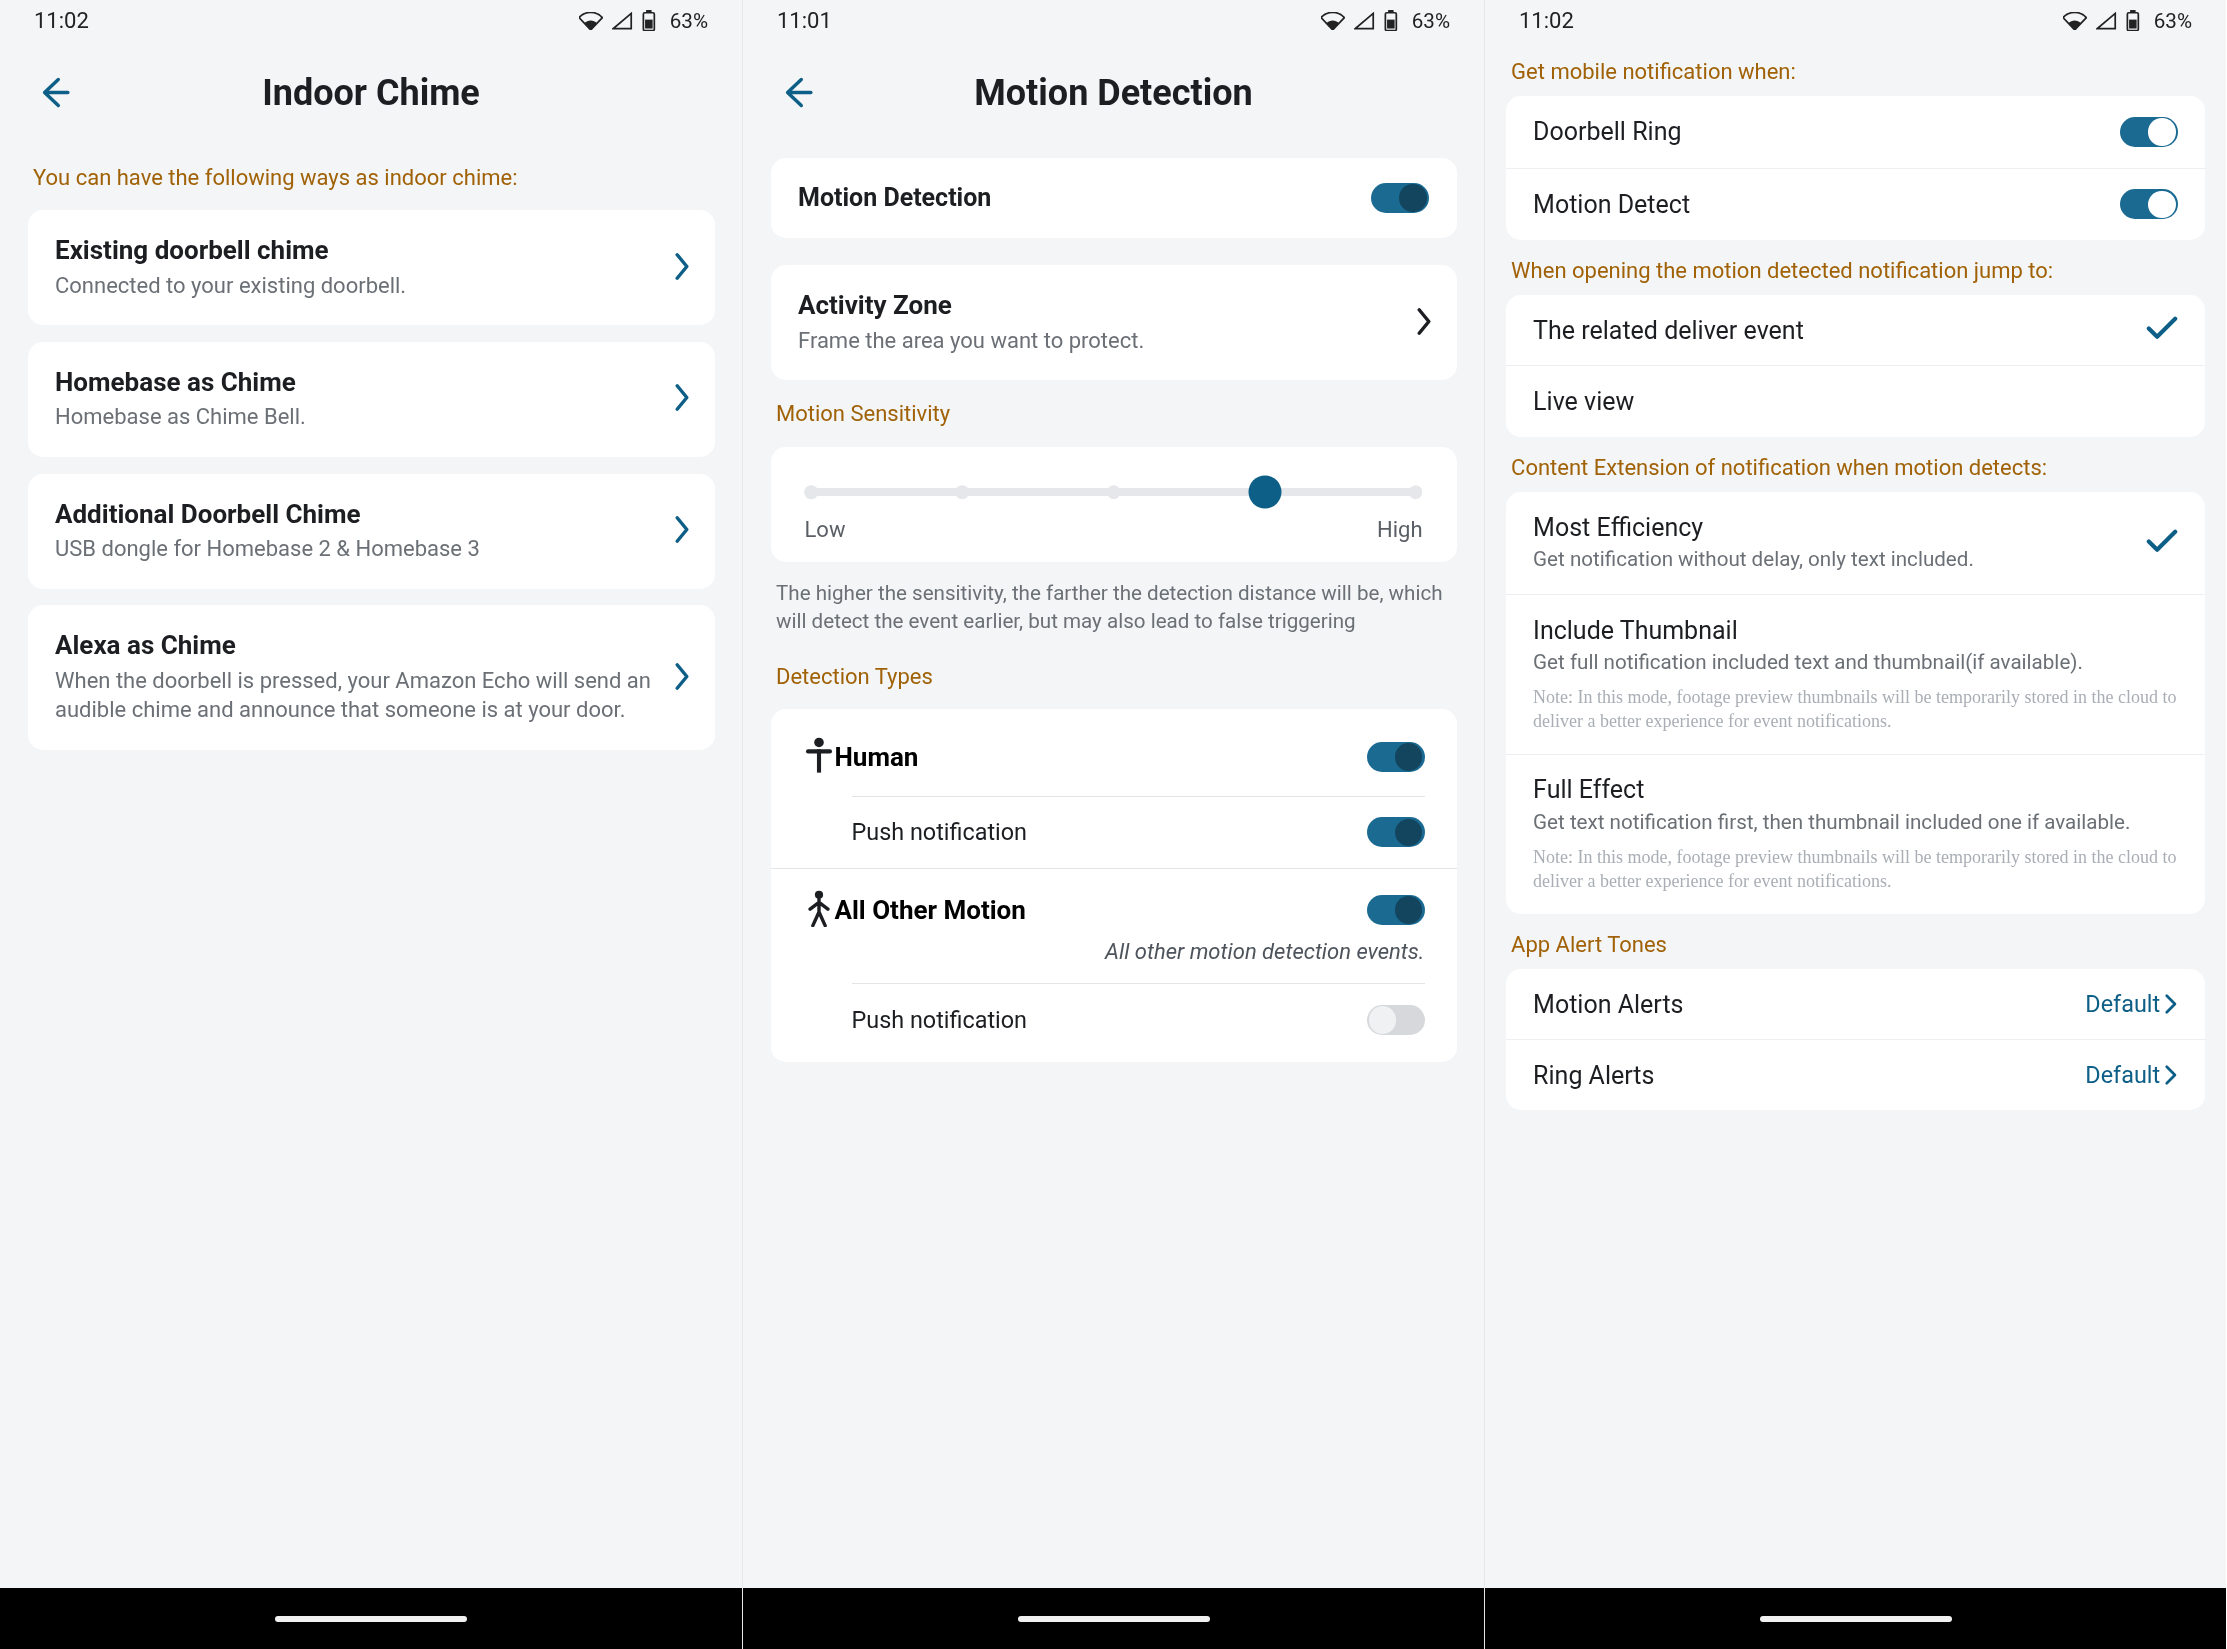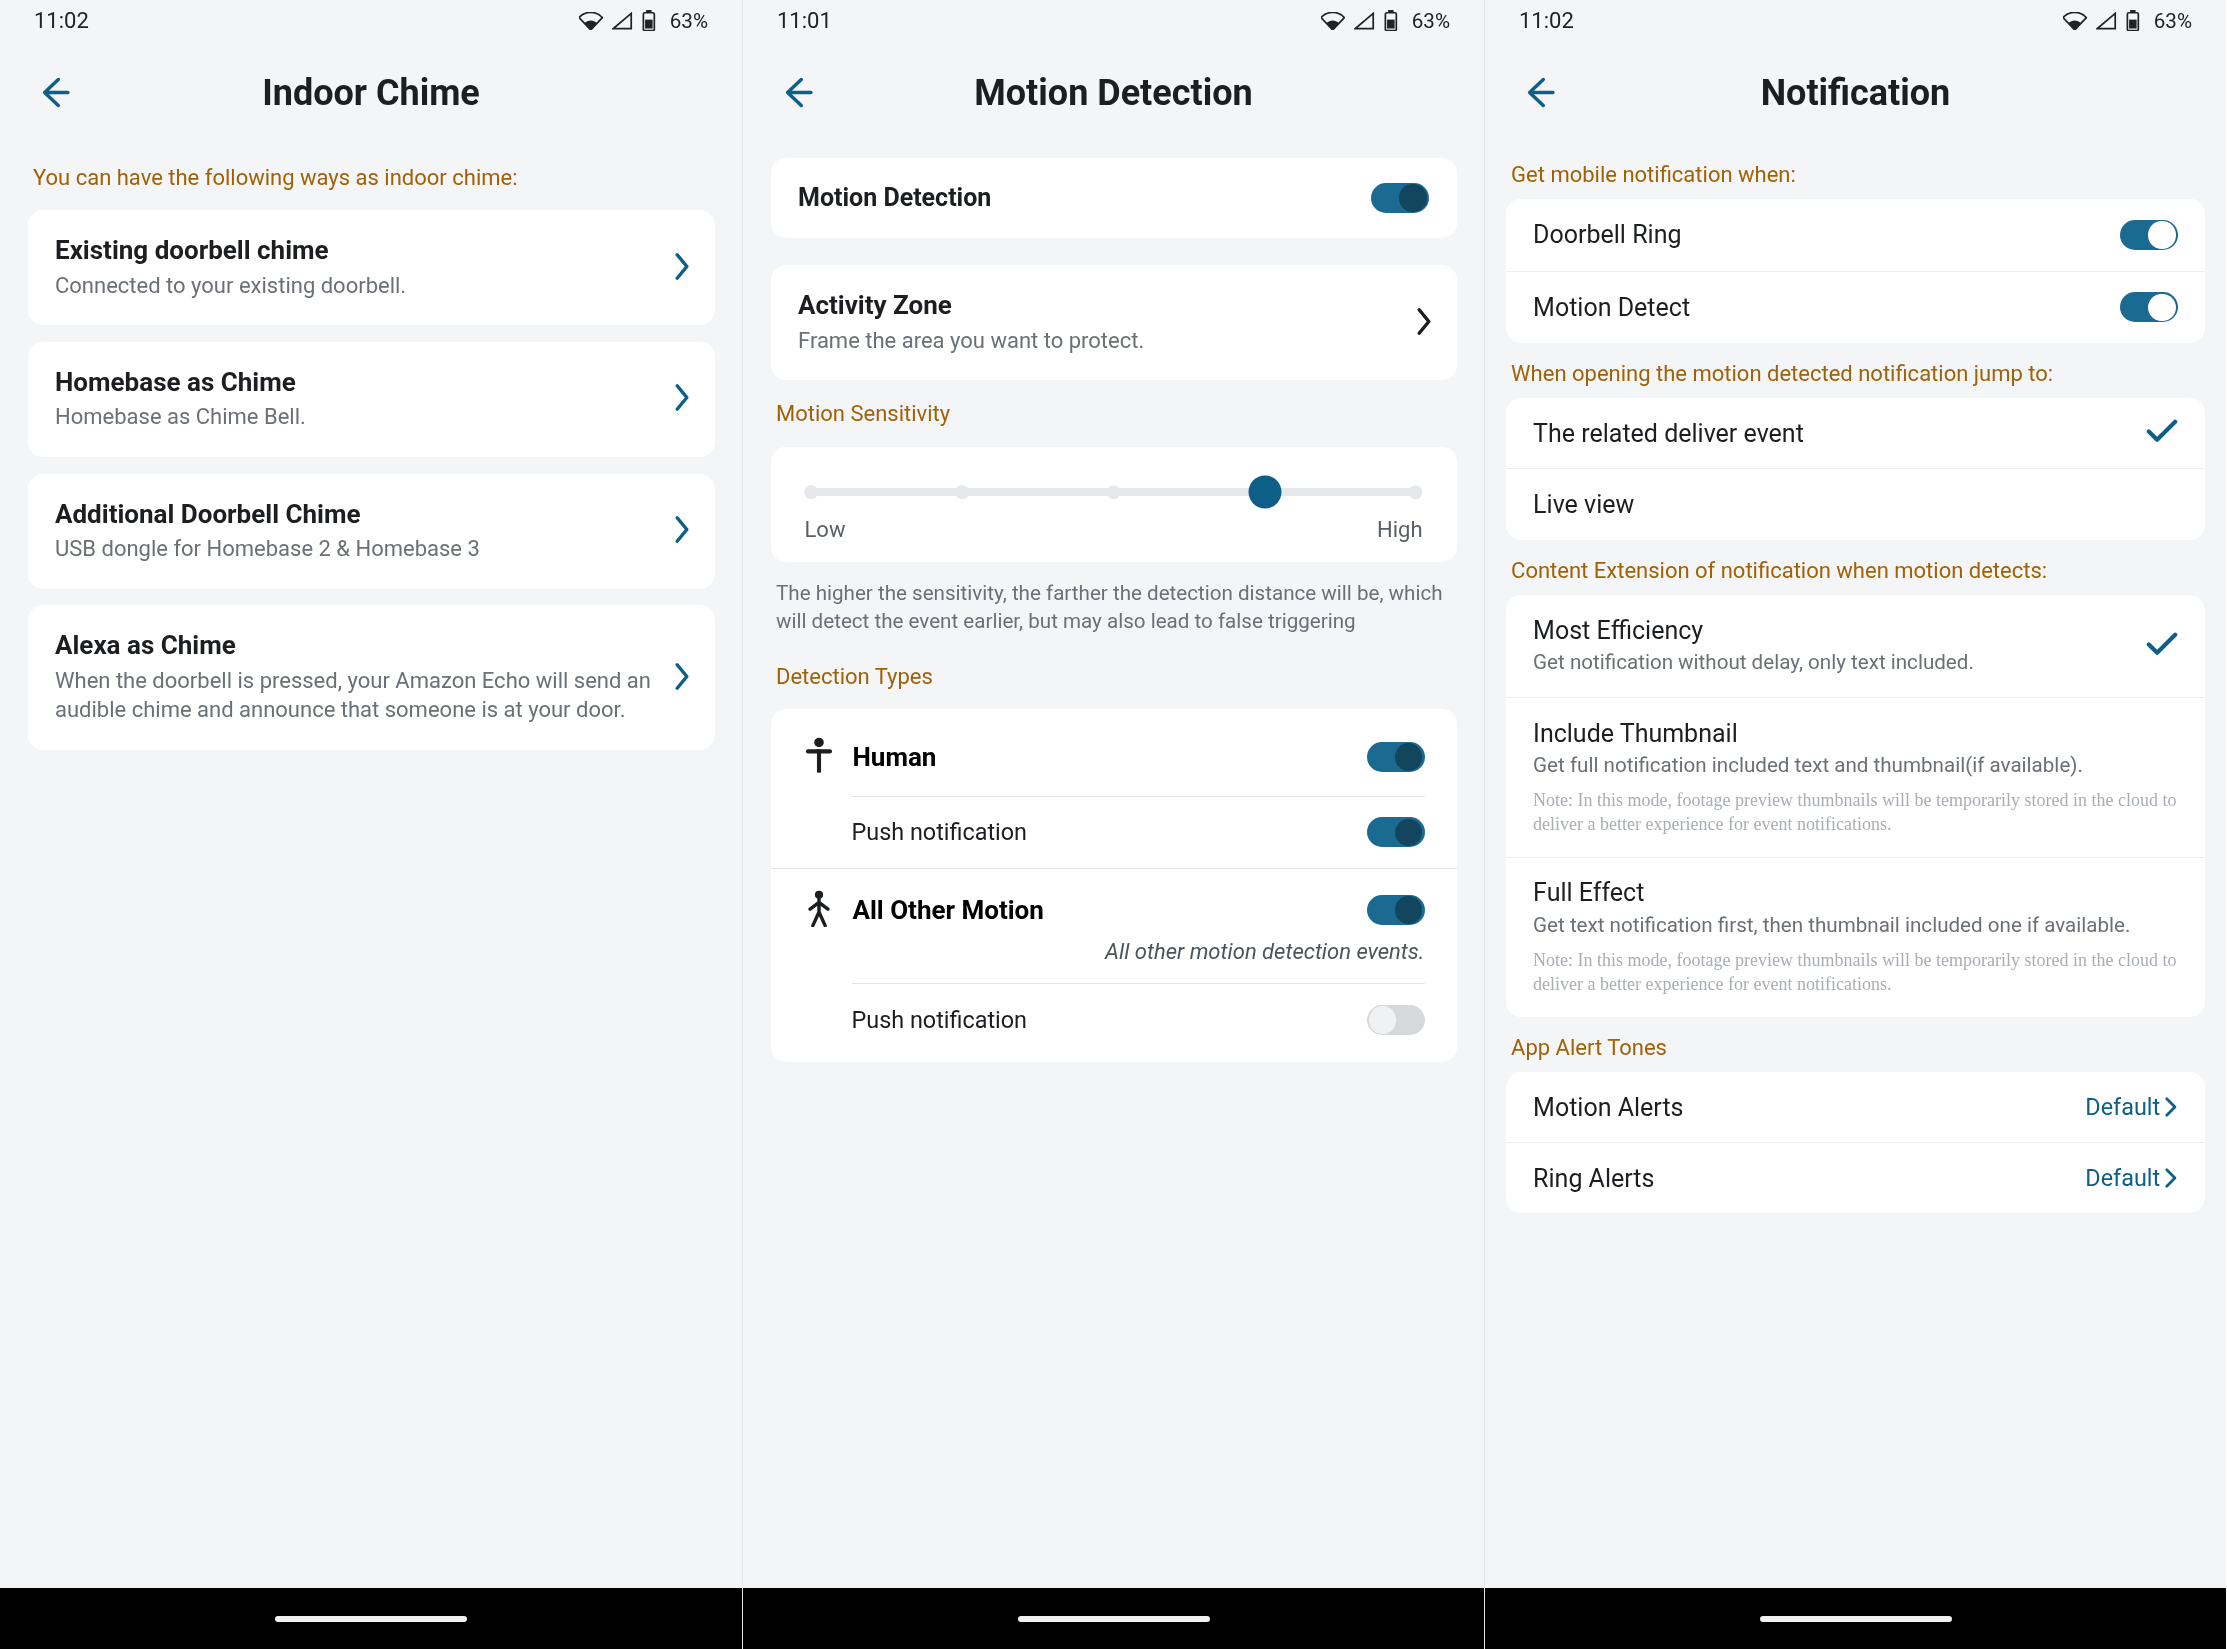--- a/index.html
+++ b/index.html
@@ -173,21 +173,21 @@
 
   
   .dt-card {
     background: #ffffff;
     border-radius: 15px;
     padding: 6.9px 0 6.9px 0;
   }
   .dt-block { padding: 20.6px 32px 13.7px 32px; border-bottom: 1.4px solid #e2e4e8; }
   .dt-block:last-child { border-bottom: none; text-align: right; }
   .dt-row { display:flex; align-items:center; justify-content:space-between; }
-  .dt-row .left { display:flex; align-items:center; gap: 18px; }
+  .dt-row .left { display:flex; align-items:center; }
   .dt-row .name { font-size: 26px; font-weight: 700; }
   .dt-sub { font-size: 22px; color: #4e545b; margin: 9.6px 0 6.9px 49px; font-style: italic; }
   .dt-push { display:flex; align-items:center; justify-content:space-between; margin: 19px 0 6.9px 49px; border-top: 1.4px solid #e2e4e8; padding-top: 20.6px; gap: 33px; }
   .dt-push .lbl { font-size: 23.4px; color: #1c1e22; }
 
   
   .list-card {
     background: #ffffff;
     border-radius: 15px;
     overflow: hidden;
@@ -449,28 +449,20 @@
             <svg width="13.7" height="20.6" viewBox="0 0 20 30">
               <rect x="6" y="0" width="8" height="4" fill="#222"></rect>
               <rect x="2" y="4" width="16" height="26" rx="2" fill="none" stroke="#222" stroke-width="2.5"></rect>
               <rect x="4.5" y="14" width="11" height="13" fill="#222"></rect>
             </svg>
           </span>
       <span class="batt-pct">63%</span>
     </span>
   </div>
 
-  <div class="app-header">
-    <div class="back-btn">
-      <svg width="37" height="37" viewBox="0 0 54 54">
-            <path d="M34 8 L14 27 L34 46 M14 27 L48 27" fill="none" stroke="#0e5f87" stroke-width="5" stroke-linecap="round" stroke-linejoin="round"></path>
-          </svg>
-    </div>
-    <div class="title">Notification</div>
-  </div>
 
   <div class="content tight">
 
     <div class="section-label sm">Get mobile notification when:</div>
     <div class="list-card">
       <div class="list-item">
         <div class="li-main">
               <div class="li-title">Doorbell Ring</div>
             </div>
         <span class="toggle on bright"></span>

